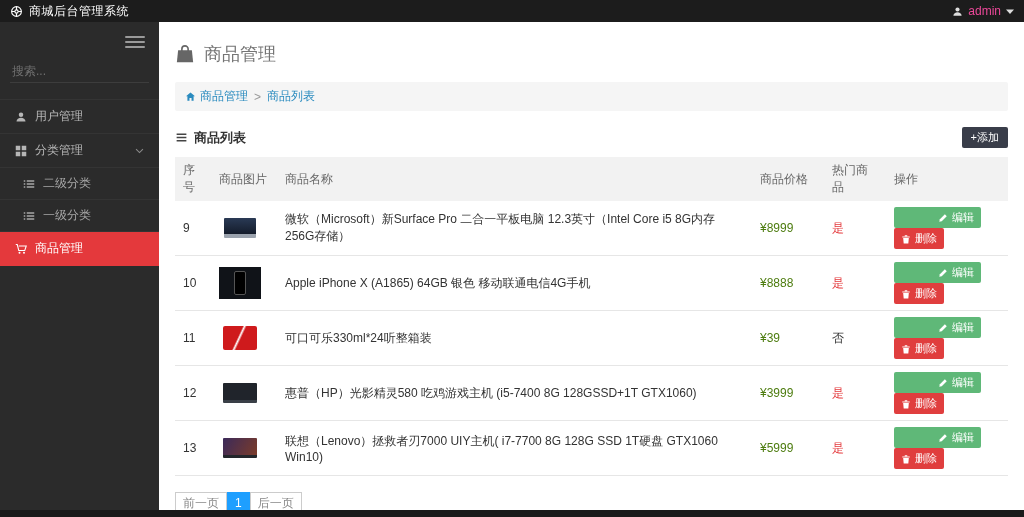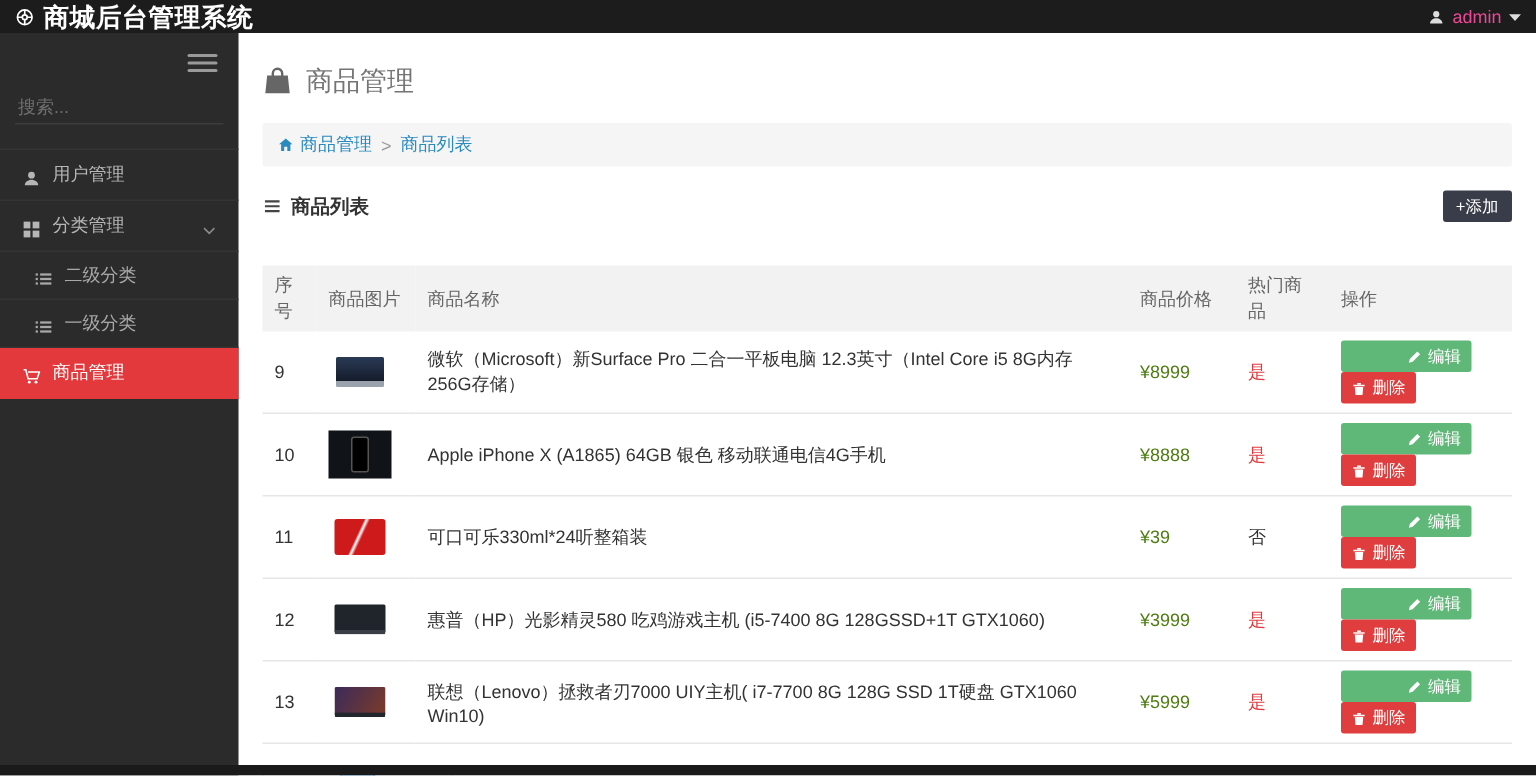--- a/index.html
+++ b/index.html
@@ -9,41 +9,41 @@
     background:#fff; position:relative; overflow:hidden; font-size:12px; color:#333;
   }
 
   
   .topbar {
     position:absolute; top:0; left:0; right:0; height:22px;
     background:var(--topbar-bg,#1c1c1c); color:#fff;
     display:flex; align-items:center; padding:0 10px; z-index:20;
   }
   .topbar .brand { display:flex; align-items:center; gap:6px; }
-  .topbar .brand-title { font-size:17px; font-weight:bold; letter-spacing:0.5px; }
+  .topbar .brand-title { font-size:12px; font-weight:normal; letter-spacing:0.5px; }
   .topbar .spacer { flex:1; }
   .user-area { display:flex; align-items:center; gap:5px; font-size:12px; color:#ec4899; cursor:pointer; }
 
   
   .sidebar {
     position:absolute; top:22px; left:0; bottom:0; width:159px;
     background:var(--sidebar-bg,#2b2b2b); color:#b6b6b6; z-index:10;
   }
   .burger { margin:14px 14px 0 auto; width:20px; cursor:pointer; display:block; }
   .burger span { display:block; height:2px; background:#9a9a9a; margin:3px 0; border-radius:1px; }
   .search-wrap { margin:12px 10px 16px; }
   .search-wrap input {
     width:100%; background:transparent; border:none; outline:none;
     border-bottom:1px solid #3d3d3d; color:#ccc; font-size:12px; padding:4px 2px;
     font-family:"Liberation Sans","DejaVu Sans",sans-serif;
   }
   .search-wrap input::placeholder { color:#6f6f6f; }
   .menu { list-style:none; }
   .menu li {
-    display:flex; align-items:flex-end; gap:8px;
+    display:flex; align-items:center; gap:8px;
     padding:8px 14px; font-size:12px; cursor:pointer;
     border-bottom:1px solid #343434;
   }
   .menu li:first-child { border-top:1px solid #343434; }
   .menu li.sub { padding:7px 14px 7px 22px; color:#a8a8a8; }
   .menu li.active {
     background:var(--accent-red,#e4393c); color:#fff; border-color:var(--accent-red,#e4393c);
   }
   .menu .mi { width:13px; height:13px; display:inline-flex; align-items:center; justify-content:center; flex:0 0 auto; }
   .menu .chev { margin-left:auto; width:11px; height:11px; color:#8a8a8a; }
@@ -63,21 +63,21 @@
 
   .panel-head { display:flex; align-items:center; margin-top:16px; padding-bottom:9px; }
   .panel-title { font-size:13px; color:#333; display:flex; gap:6px; align-items:center; font-weight:bold; }
   .panel-title .picon { color:#444; display:inline-flex; }
   .add-btn {
     margin-left:auto; background:var(--add-button-bg,#393D49); color:#fff; font-size:11px;
     padding:3px 9px; border:none; border-radius:2px; cursor:pointer;
     font-family:"Liberation Sans","DejaVu Sans",sans-serif;
   }
 
-  table { width:100%; border-collapse:collapse; font-size:12px; color:#333; table-layout:fixed;margin-top:20px; }
+  table { width:100%; border-collapse:collapse; font-size:12px; color:#333; table-layout:fixed; }
   thead th {
     background:#f2f2f2; color:#666; font-weight:normal; text-align:left;
     padding:5px 8px; font-size:12px;
   }
   tbody td { border-bottom:1px solid #e6e6e6; padding:6px 8px; height:47px; vertical-align:middle; }
   .c-id   { width:36px; }
   .c-img  { width:66px; }
   .c-name { }
   .c-price{ width:72px; }
   .c-hot  { width:62px; }

